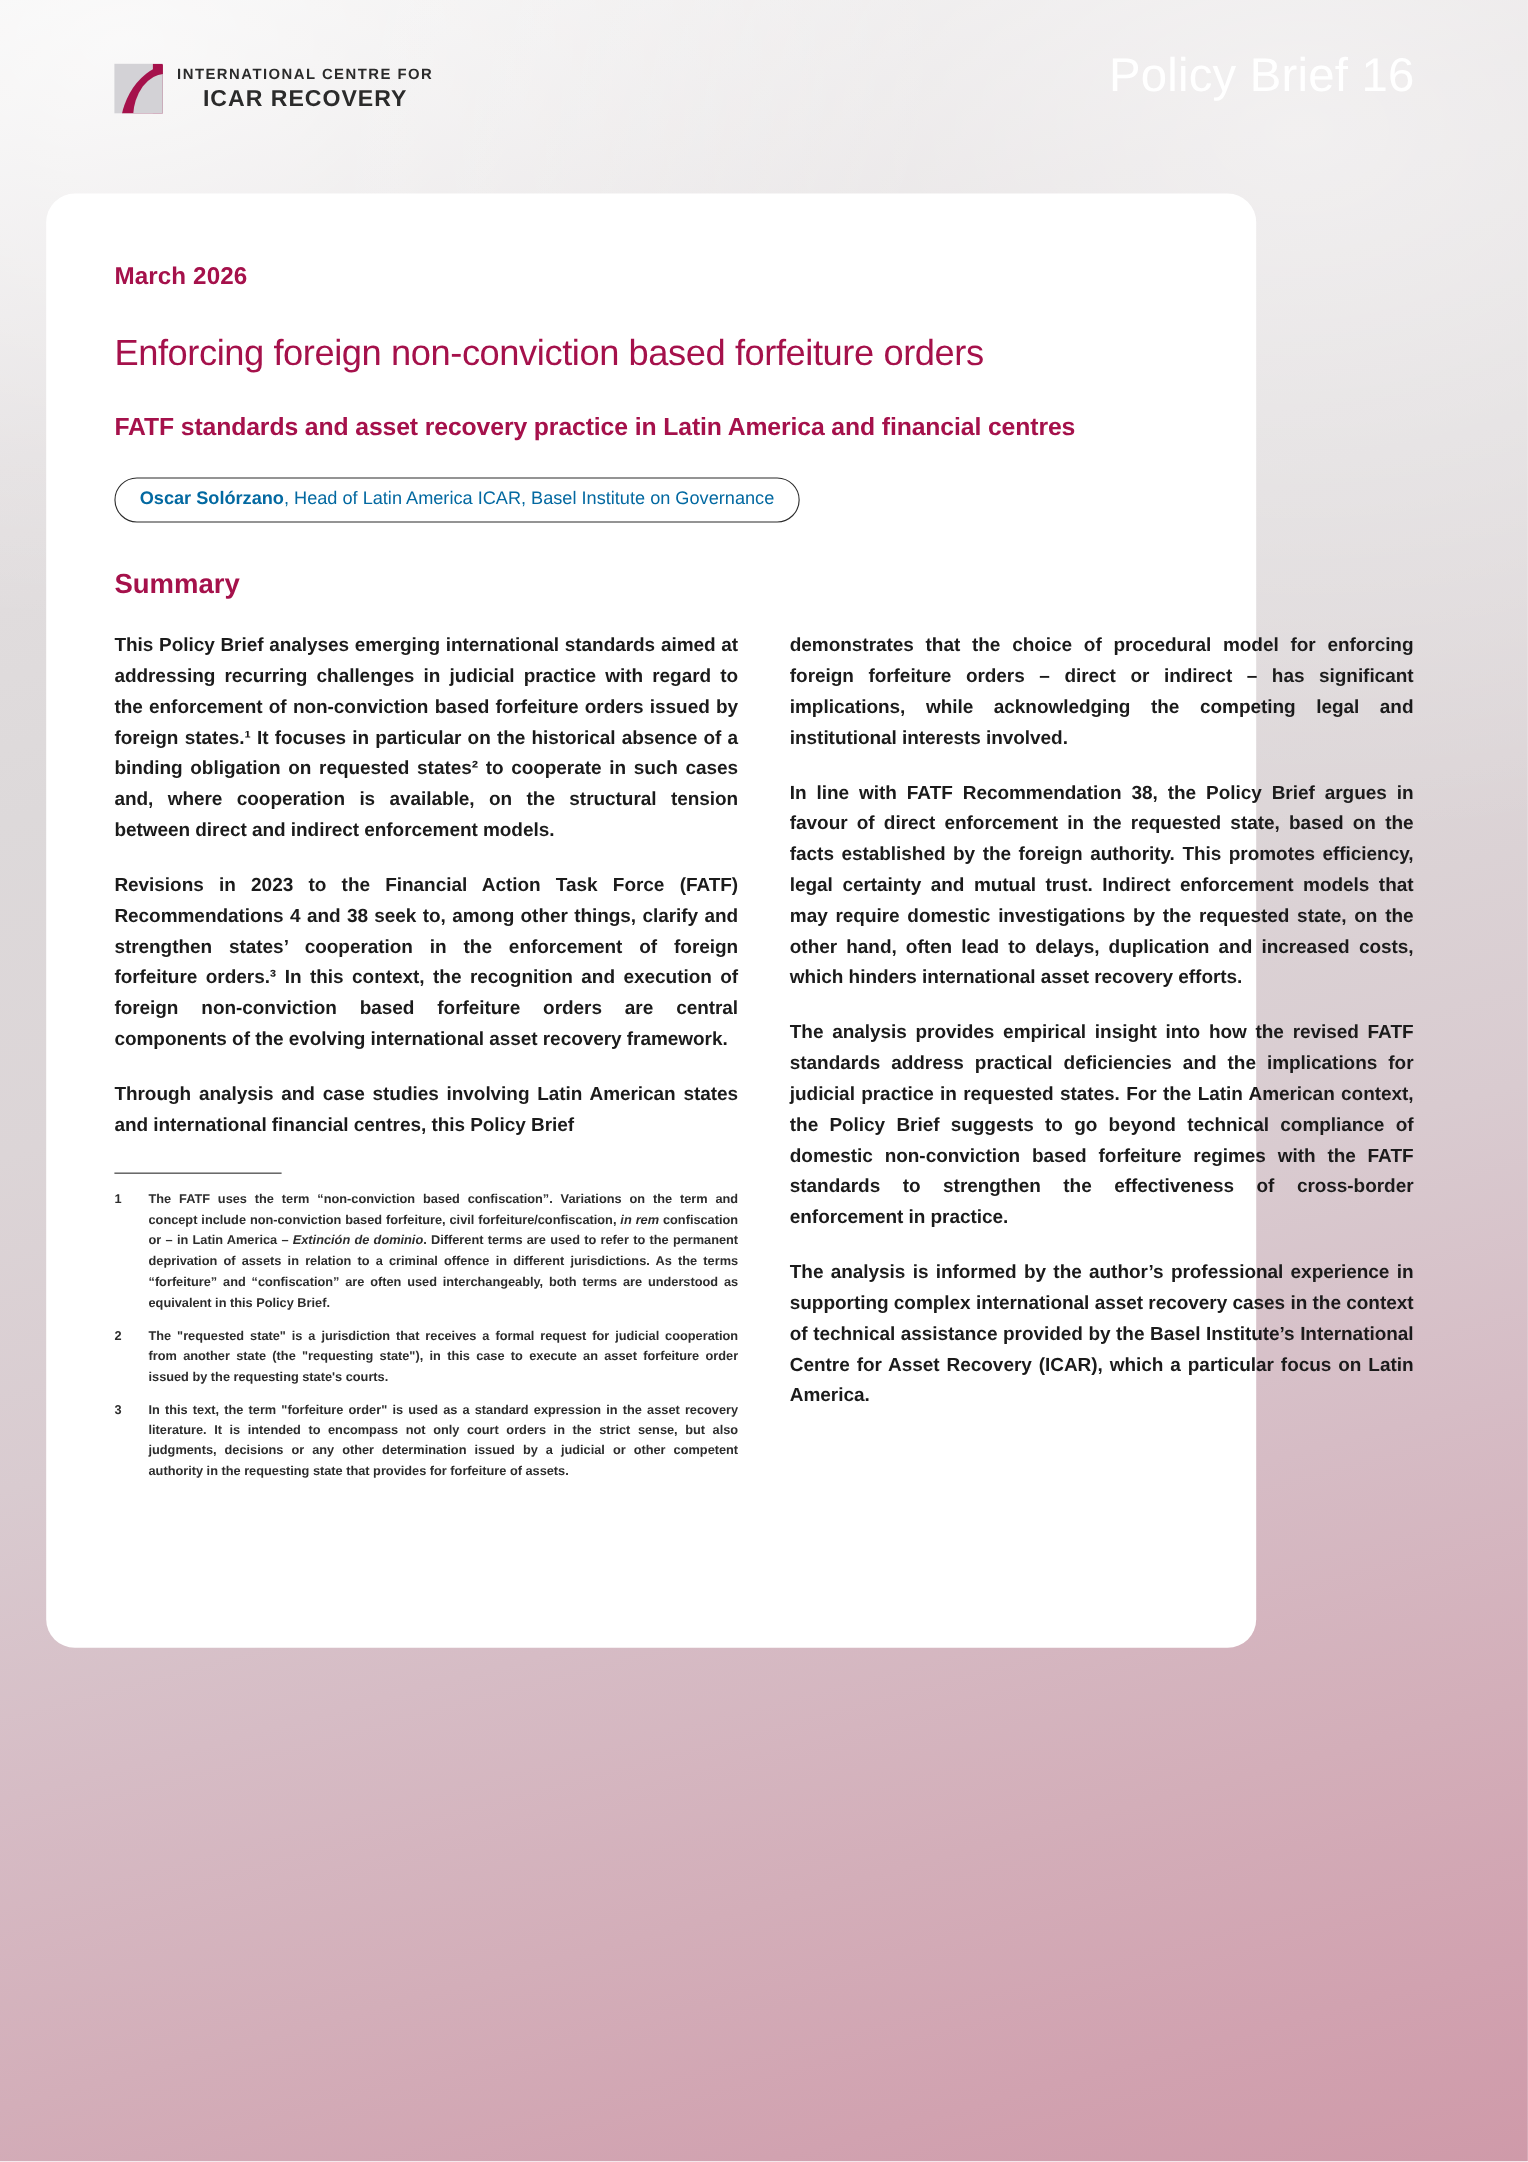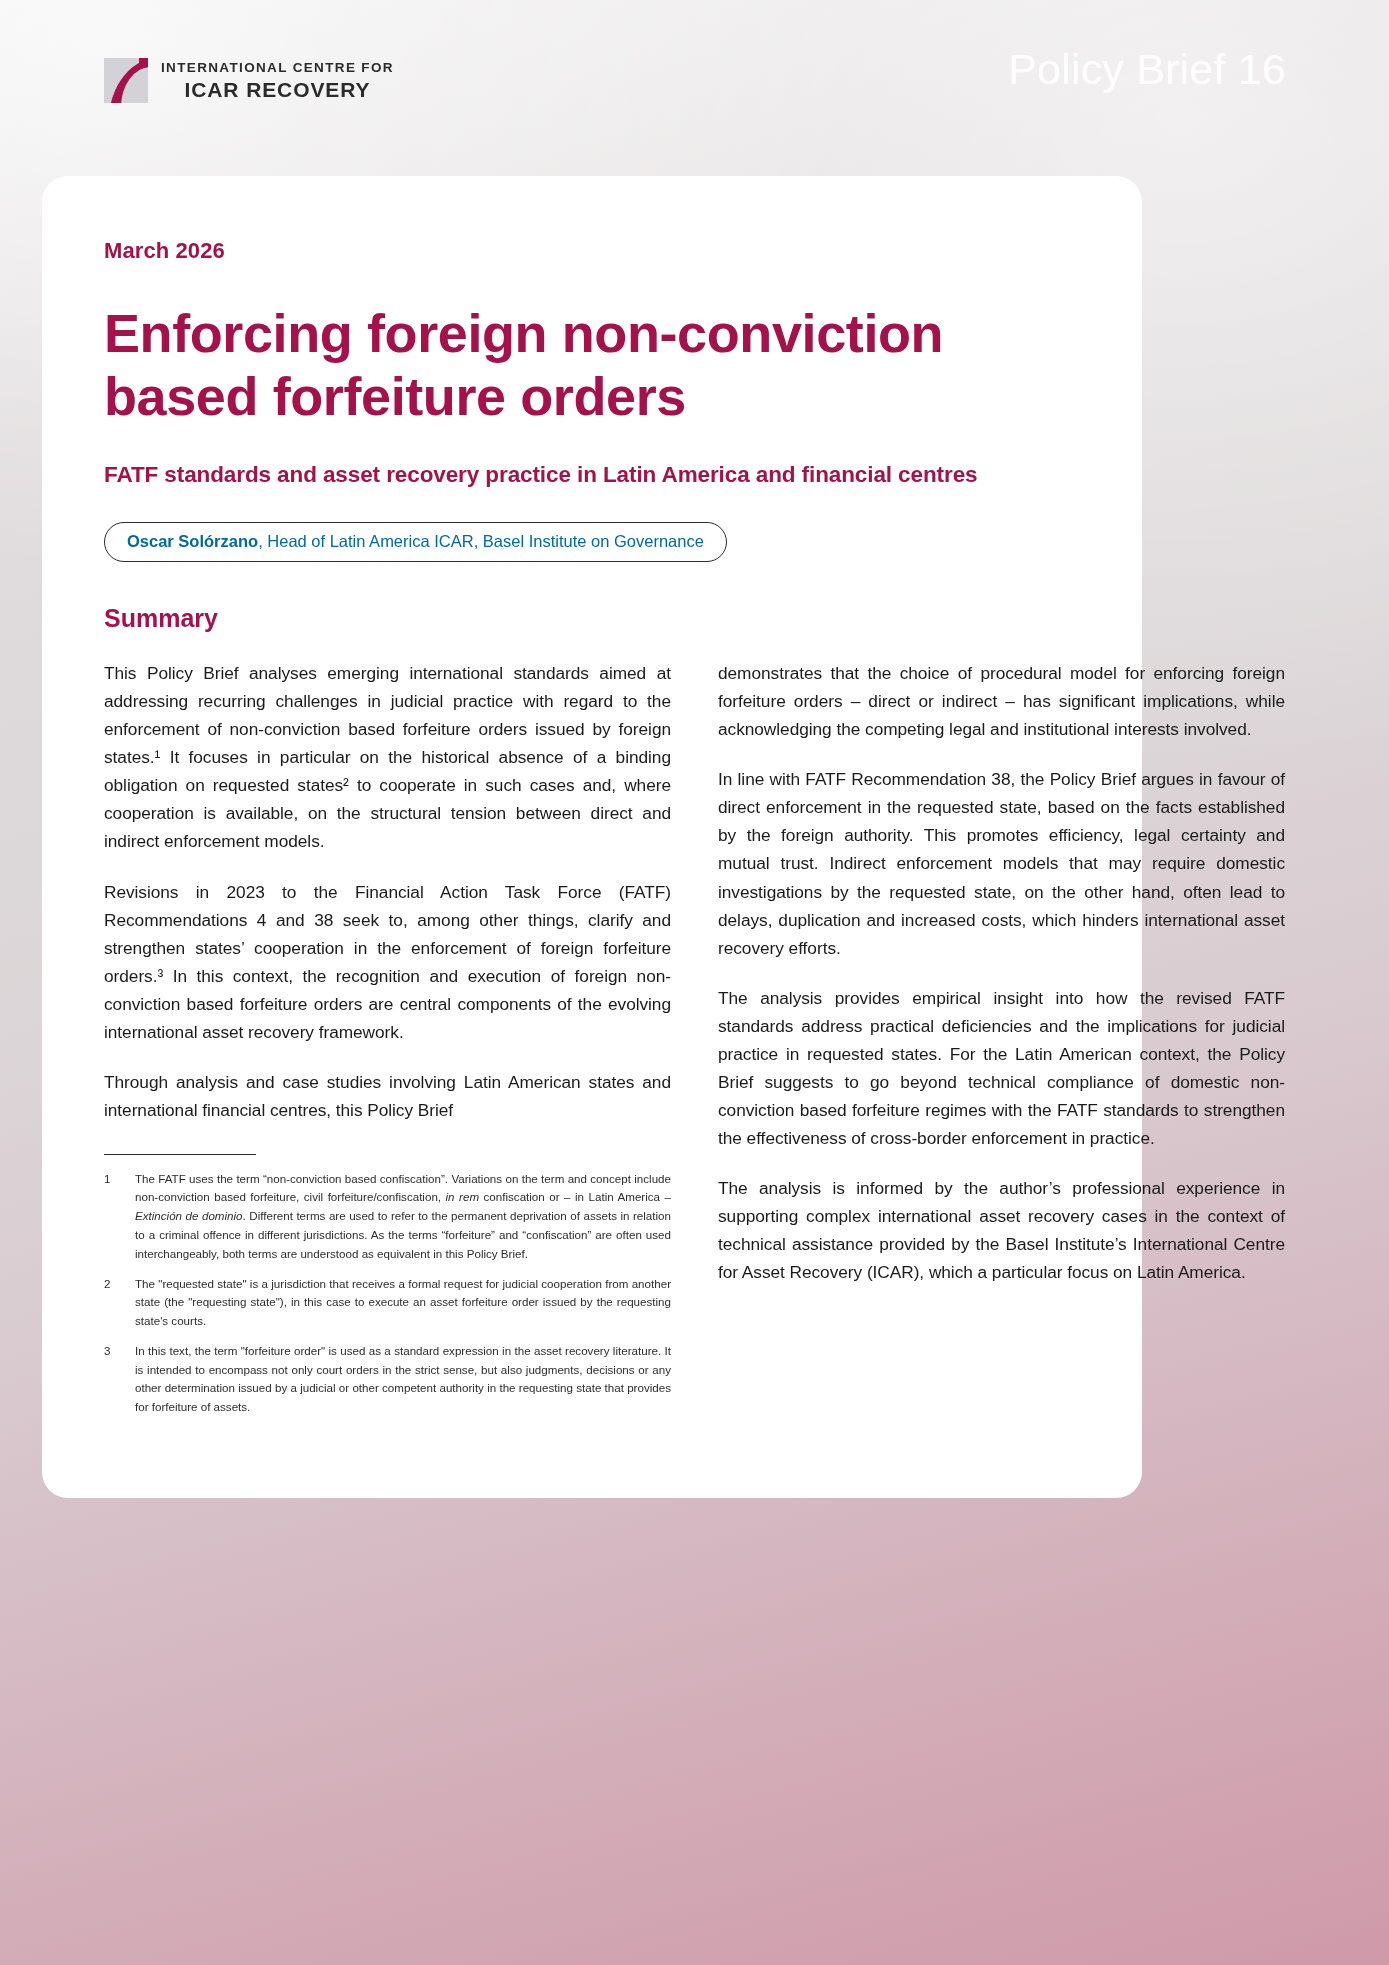--- a/index.html
+++ b/index.html
@@ -145,22 +145,22 @@
 
   .date-line {
     color: #a5114b;
     font-size: 22px;
     font-weight: 700;
     letter-spacing: 0.1px;
   }
 
   .doc-title {
     color: #a5114b;
-    font-size: 54px;
-    font-weight: 700;
+    font-size: 33px;
+    font-weight: 400;
     line-height: 1.17;
     letter-spacing: -0.4px;
     margin-top: 38px;
     max-width: 1090px;
   }
 
   .doc-subtitle {
     color: #a5114b;
     font-size: 22.5px;
     font-weight: 700;
@@ -193,20 +193,21 @@
   
   .columns {
     display: flex;
     gap: 47px;
     margin-top: 26px;
   }
   .col {
     width: 567px;
     flex: none;
     position: relative;
+    font-weight: bold;
   }
 
   .body-p {
     font-size: 17.3px;
     line-height: 1.62;
     color: #1b1b1b;
     text-align: justify;
     margin-bottom: 22px;
     letter-spacing: -0.05px;
   }

